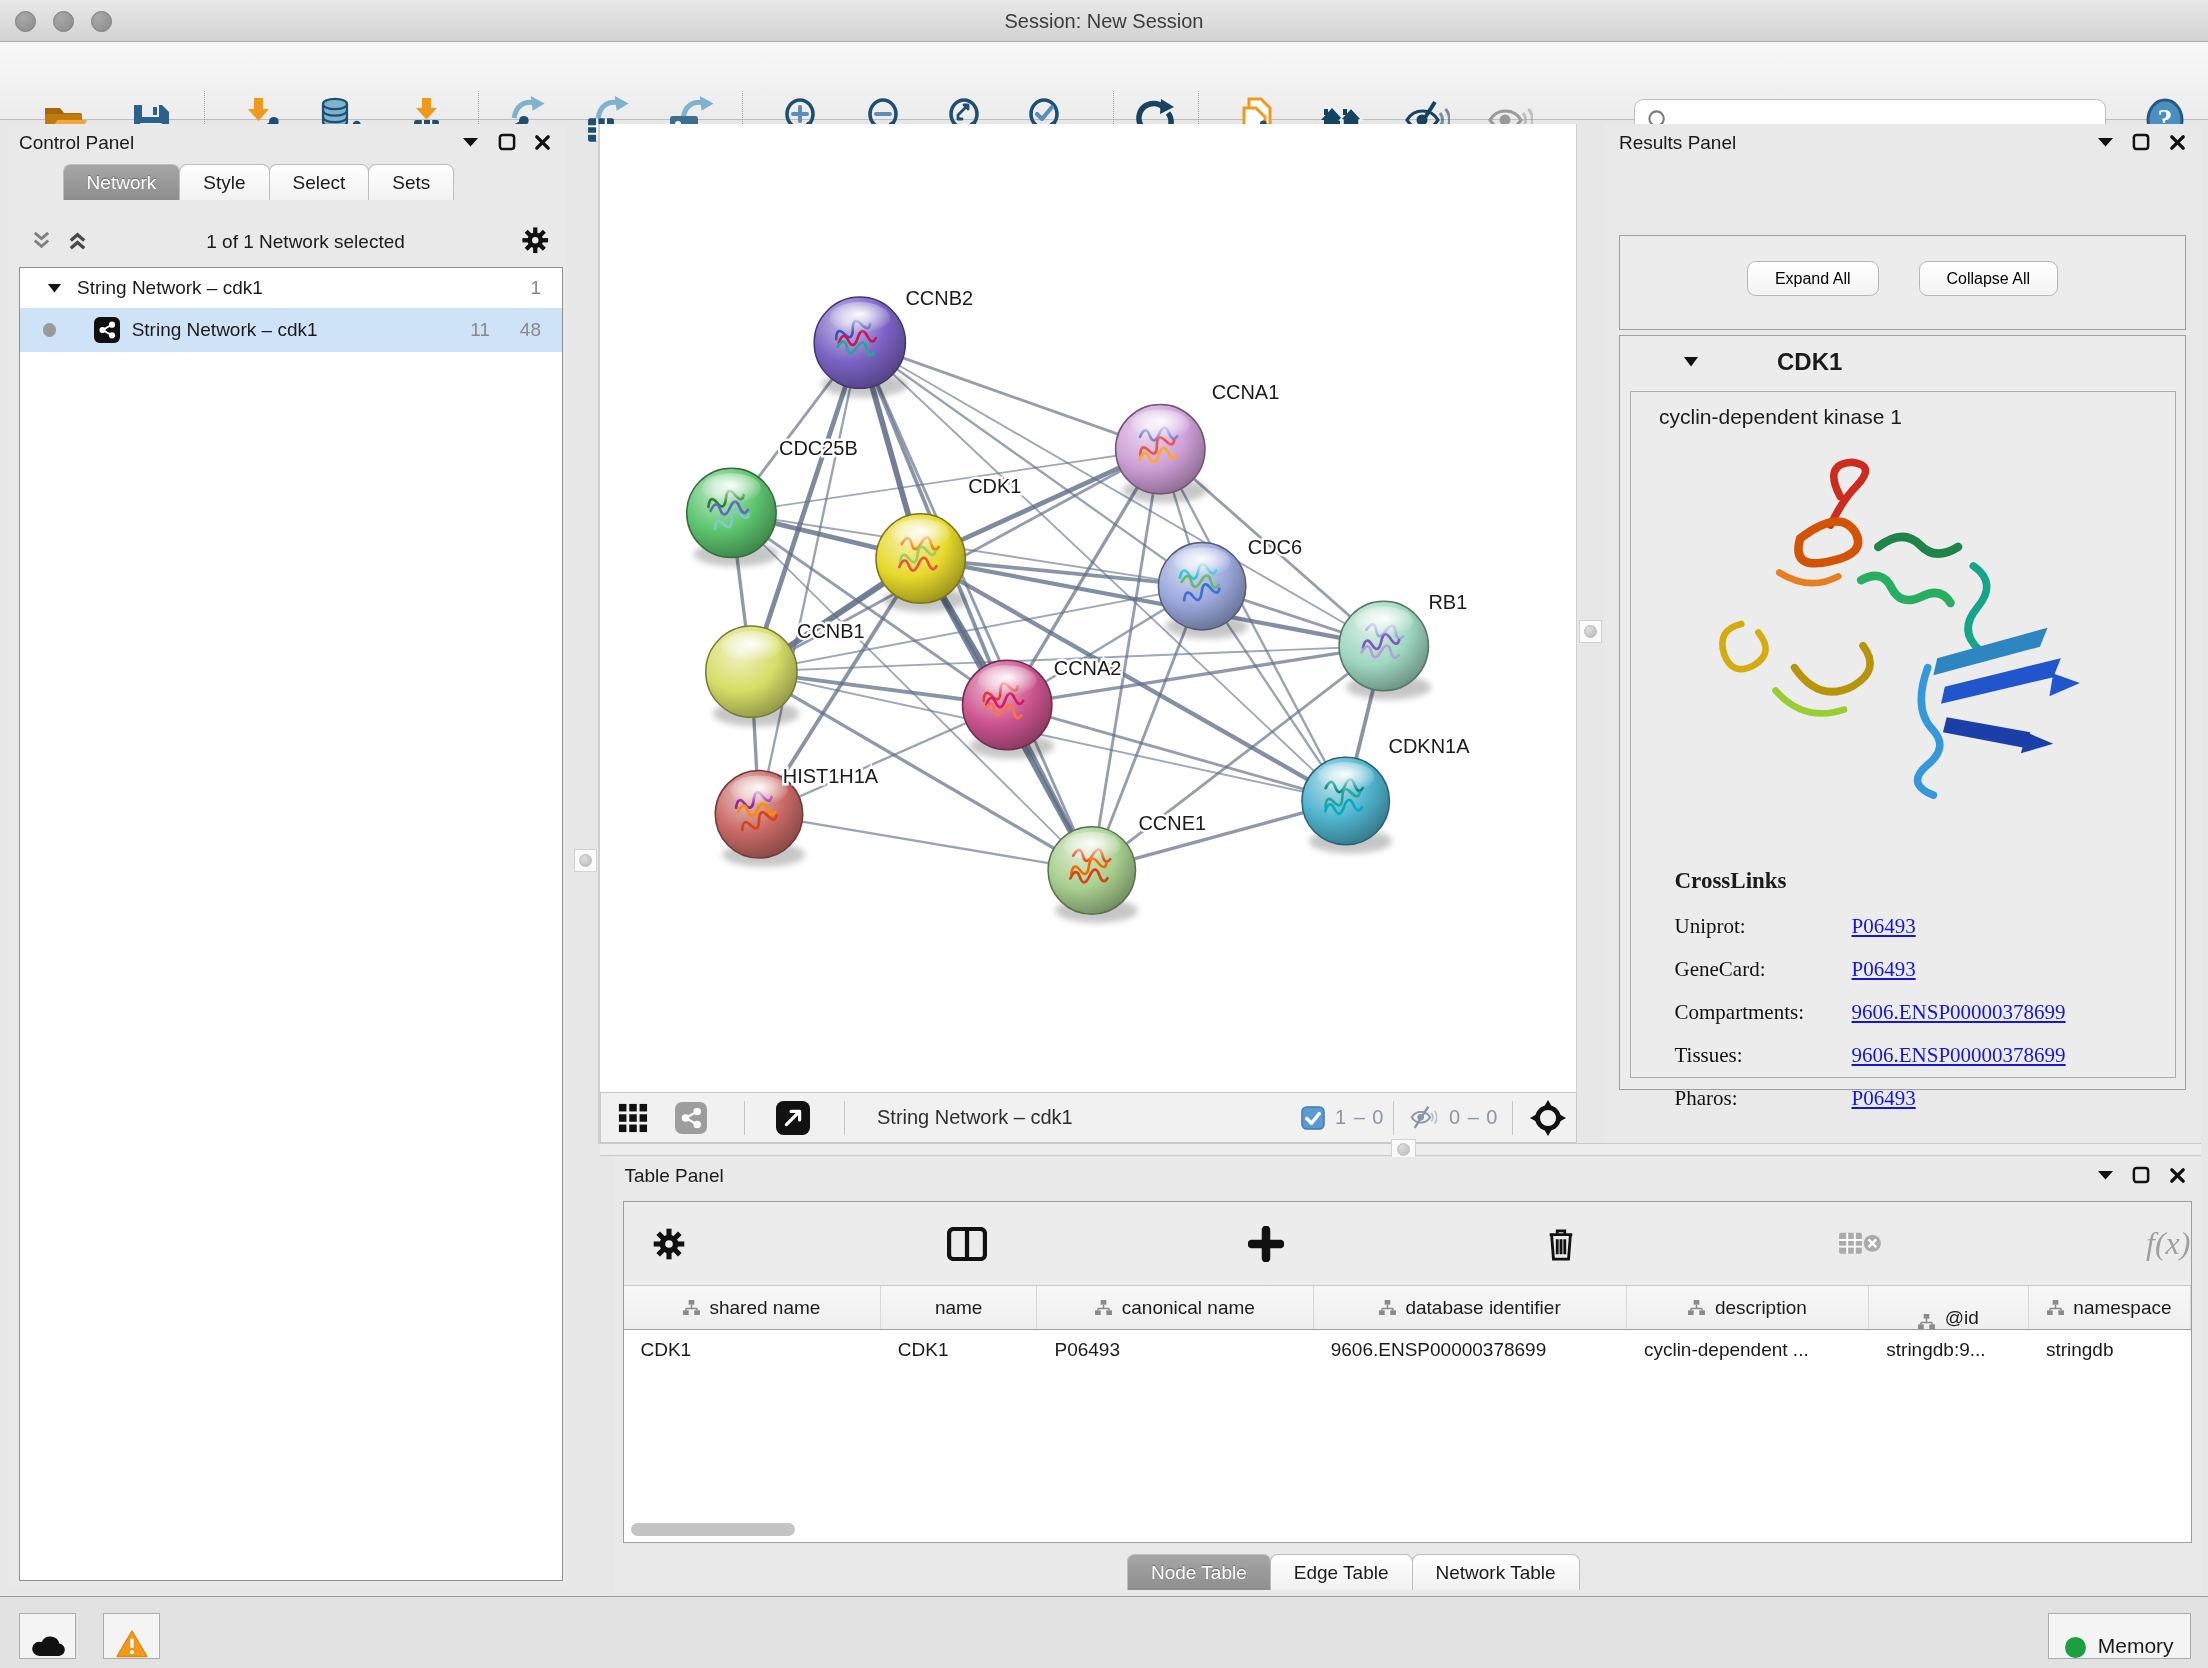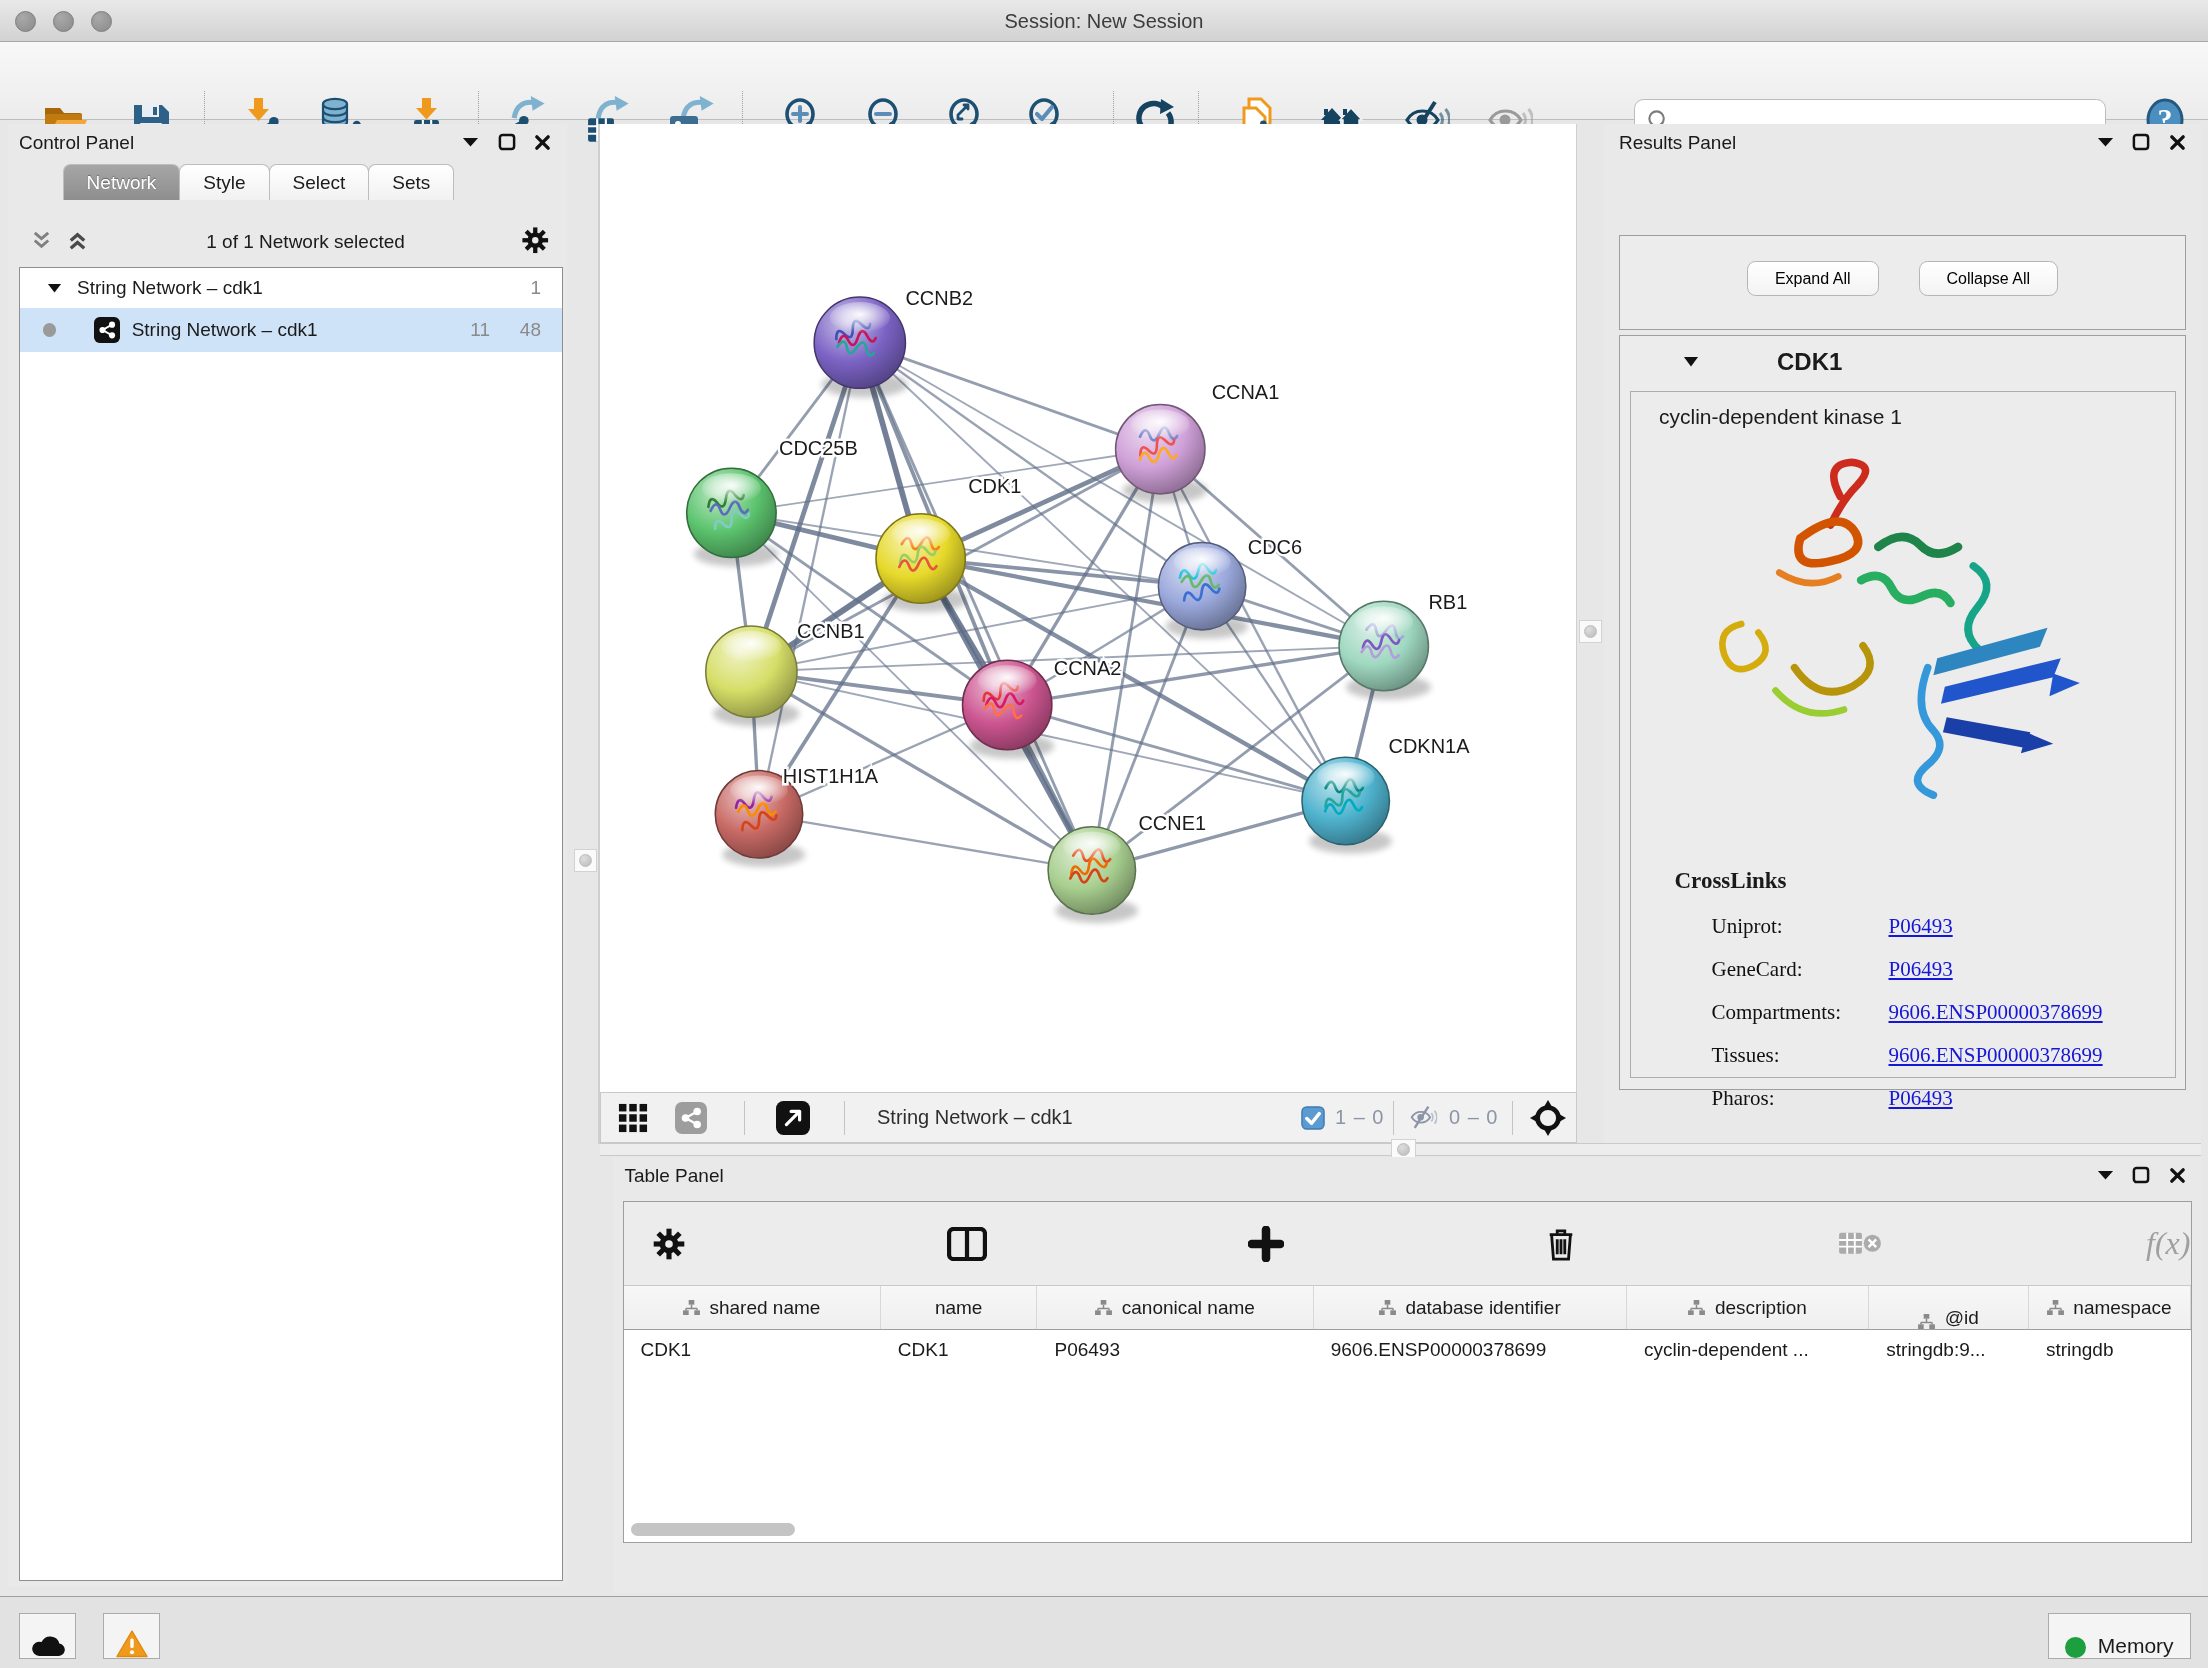--- a/index.html
+++ b/index.html
@@ -67,21 +67,21 @@
   .grip-dot { width:13.3px; height:13.3px; border-radius:50%;
     background:radial-gradient(circle at 35% 30%, #dedede, #b9b9b9); border:1px solid #bdbdbd; }
 
   
   .results-panel { position:absolute; left:1604px; top:124px; width:597px; height:1020px; background:#e9e9e9; }
   .rp-box { position:absolute; background:#ececec; border:1.4px solid #9e9e9e; }
   .rp-btn { padding:7.6px 27px; font-size:16px; background:linear-gradient(#ffffff,#f3f3f3);
     border:1.4px solid #b5b5b5; border-radius:8.6px; }
   .xl { font-family:"Liberation Serif", serif; }
   .xl-row { display:flex; height:43px; align-items:center; }
-  .xl-label { width:177px; font-size:21px; color:#111;margin-left:37px; }
+  .xl-label { width:177px; font-size:21px; color:#111; }
   .xl-value { font-size:21px; color:#1616d6; text-decoration:underline; }
 
   
   .table-panel { position:absolute; left:613px; top:1157px; width:1588px; height:436px; background:#e9e9e9; }
   .table-box { position:absolute; left:9.5px; top:44px; width:1569px; height:342px;
     background:#fff; border:1.4px solid #9e9e9e; }
   .tb-toolbar { position:absolute; left:0; top:0; width:100%; height:84px; background:#ececec;
     border-bottom:1px solid #c9c9c9; display:flex; align-items:center;justify-content:space-between; }
   .tb-icon { margin-left:28.5px; display:flex; align-items:center; }
   .fx-label { font-family:"Liberation Serif", serif; font-style:italic; font-size:32px; color:#9f9f9f; margin-left:32px; }
@@ -859,20 +859,21 @@
           <div class="td" style="width: 277px;">P06493</div>
           <div class="td" style="width: 314px;">9606.ENSP00000378699</div>
           <div class="td" style="width: 243px;">cyclin-dependent ...</div>
           <div class="td" style="width: 160px;">stringdb:9...</div>
           <div class="td" style="width: 162px;">stringdb</div>
         </div>
       </div>
     <div class="hscroll"></div>
   </div>
 
+  <div class="bottom-tabs" id="tp-tabs"><span class="tab active">Node Table</span><span class="tab">Edge Table</span><span class="tab">Network Table</span></div>
 </div>
 
 <div class="statusbar">
   <div class="sb-btn" style="left:19px;width:57px">
     <svg width="34" height="25" viewBox="0 0 36 26">
       <path d="M9 24 a7.5 7.5 0 1 1 2.2 -14.6 A10 10 0 0 1 30 11 a6.5 6.5 0 0 1 -1.5 13 z" fill="#111"></path>
     </svg>
   </div>
   <div class="sb-btn" style="left:103px;width:57px">
     <svg width="32" height="28.5" viewBox="0 0 34 30">

